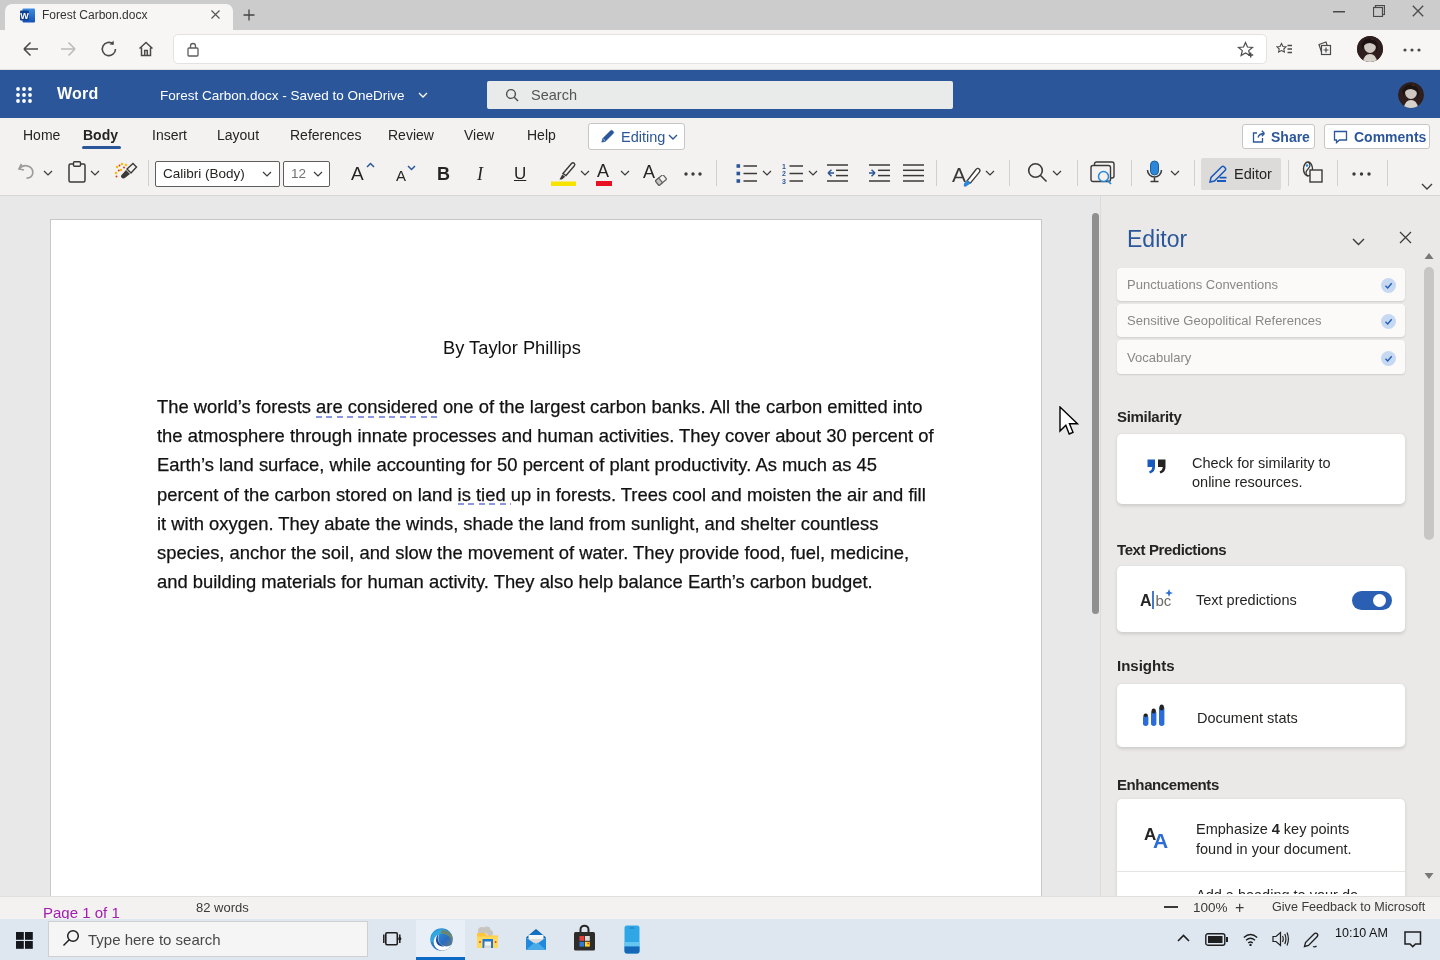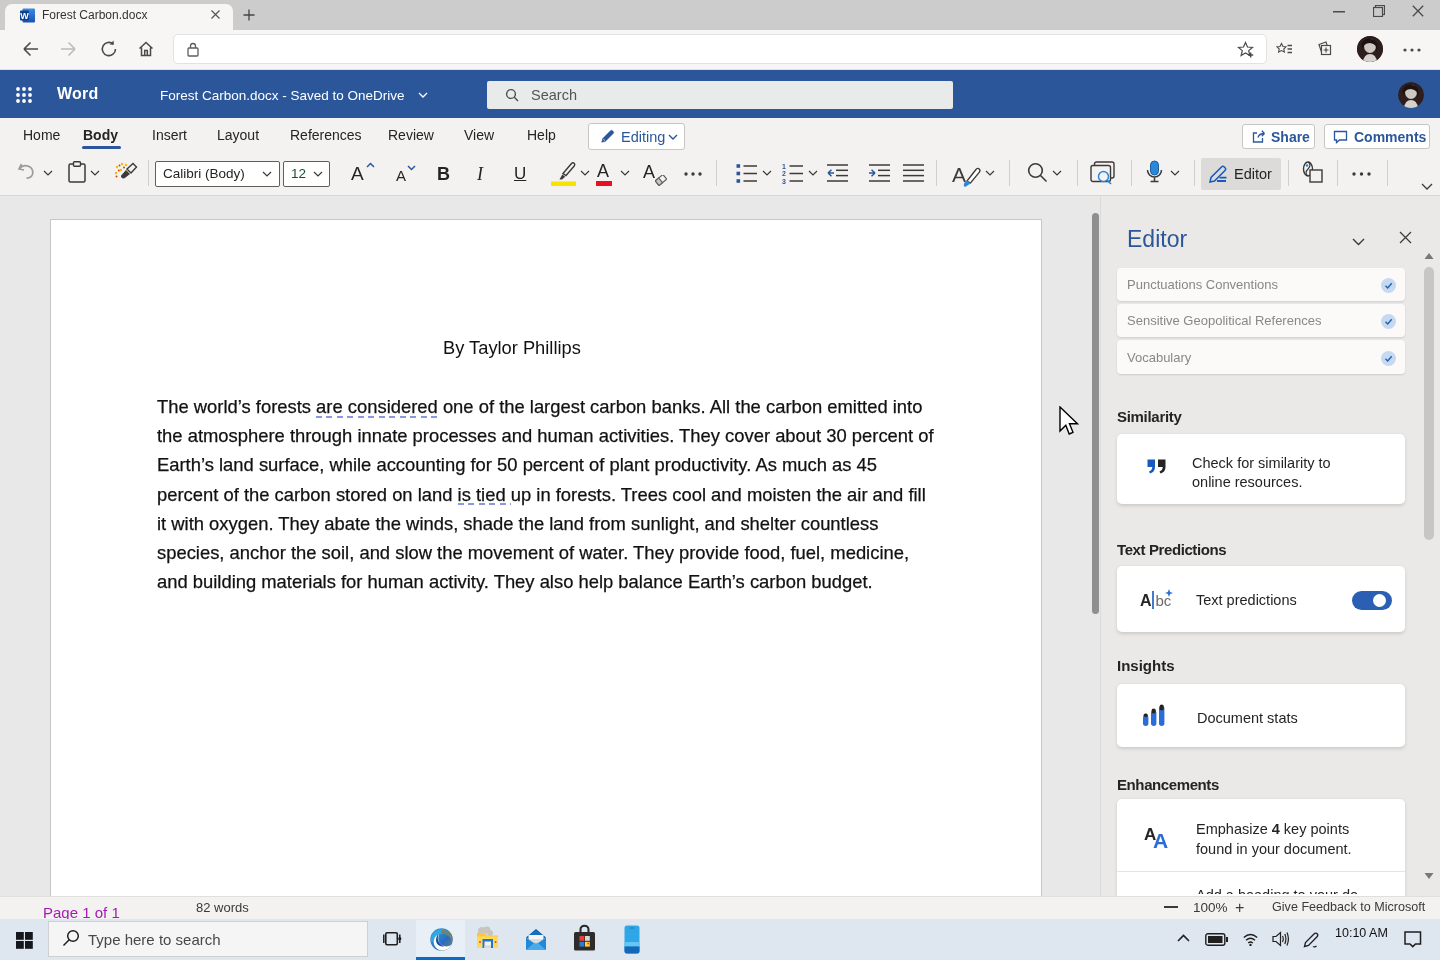--- a/index.html
+++ b/index.html
@@ -252,21 +252,21 @@
 
     <div class="abs" style="left:155px;top:161px;width:125px;height:26px;background:#fff;border:1px solid #605e5c;border-radius:2px;"></div>
     <div class="abs" style="left:163px;top:166px;font-size:13.5px;color:#252423;">Calibri (Body)</div>
     <div class="abs" style="left:262px;top:171px;">
         <svg width="10" height="6">
           <path d="M1 1 L5 5 L9 1" stroke="#3b3a39" stroke-width="1.2" fill="none"></path>
         </svg>
       </div>
 
     <div class="abs" style="left:283px;top:161px;width:47px;height:26px;background:#fff;border:1px solid #605e5c;border-radius:2px;"></div>
-    <div class="abs" style="left:291px;top:166px;font-size:13.5px;color:#14532d;">12</div>
+    <div class="abs" style="left:291px;top:166px;font-size:13.5px;color:#737373;">12</div>
     <div class="abs" style="left:313px;top:171px;">
         <svg width="10" height="6">
           <path d="M1 1 L5 5 L9 1" stroke="#3b3a39" stroke-width="1.2" fill="none"></path>
         </svg>
       </div>
 
     <div class="abs" style="left:351px;top:163px;font-size:19px;color:#252423;">A</div>
     <div class="abs" style="left:366px;top:162px;">
         <svg width="9" height="6">
           <path d="M1 5 L4.5 1.5 L8 5" stroke="#2b579a" stroke-width="1.5" fill="none"></path>

